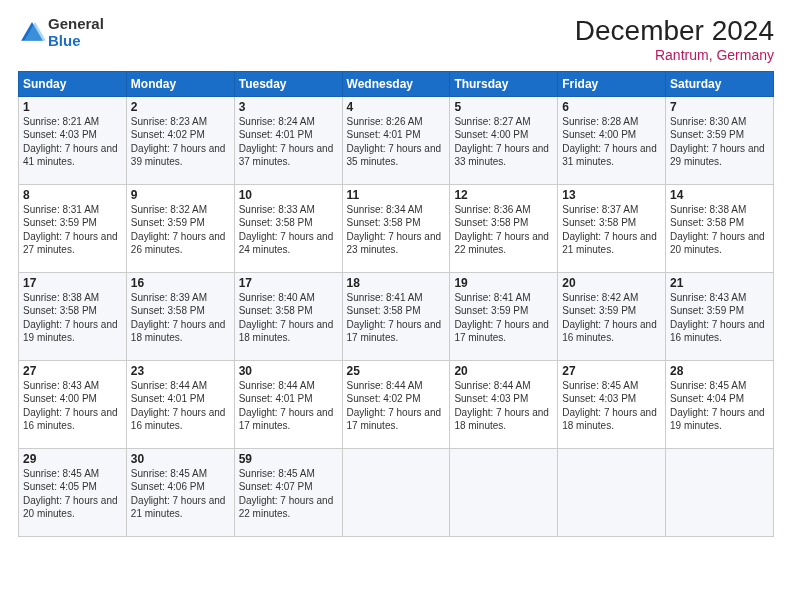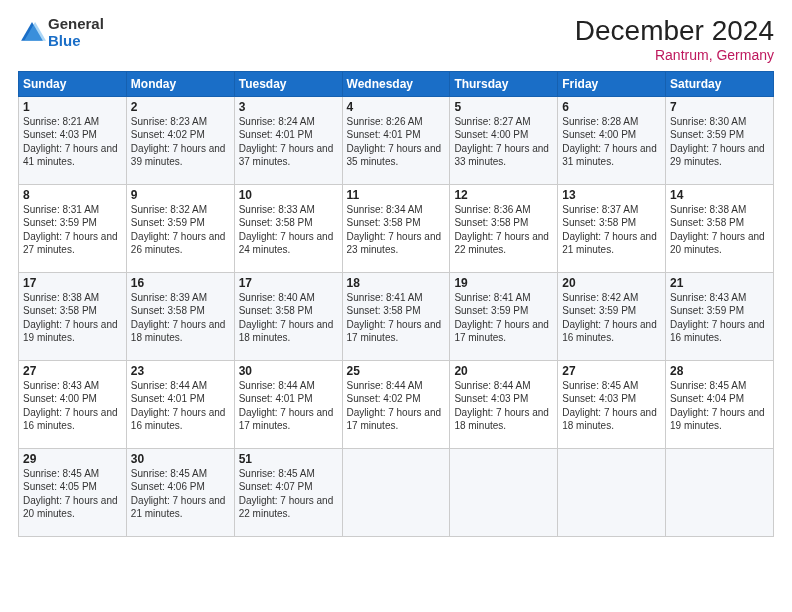--- a/index.html
+++ b/index.html
@@ -377,21 +377,21 @@
           </td>
           <td>
         <span class="day-num">30</span>
         <div class="cell-text">
           Sunrise: 8:45 AM<br>
           Sunset: 4:06 PM<br>
           Daylight: 7 hours and 21 minutes.
         </div>
           </td>
           <td>
-        <span class="day-num">51</span>
+        <span class="day-num">59</span>
         <div class="cell-text">
           Sunrise: 8:45 AM<br>
           Sunset: 4:07 PM<br>
           Daylight: 7 hours and 22 minutes.
         </div>
           </td>
           <td class="empty-cell"></td>
           <td class="empty-cell"></td>
           <td class="empty-cell"></td>
           <td class="empty-cell"></td>

